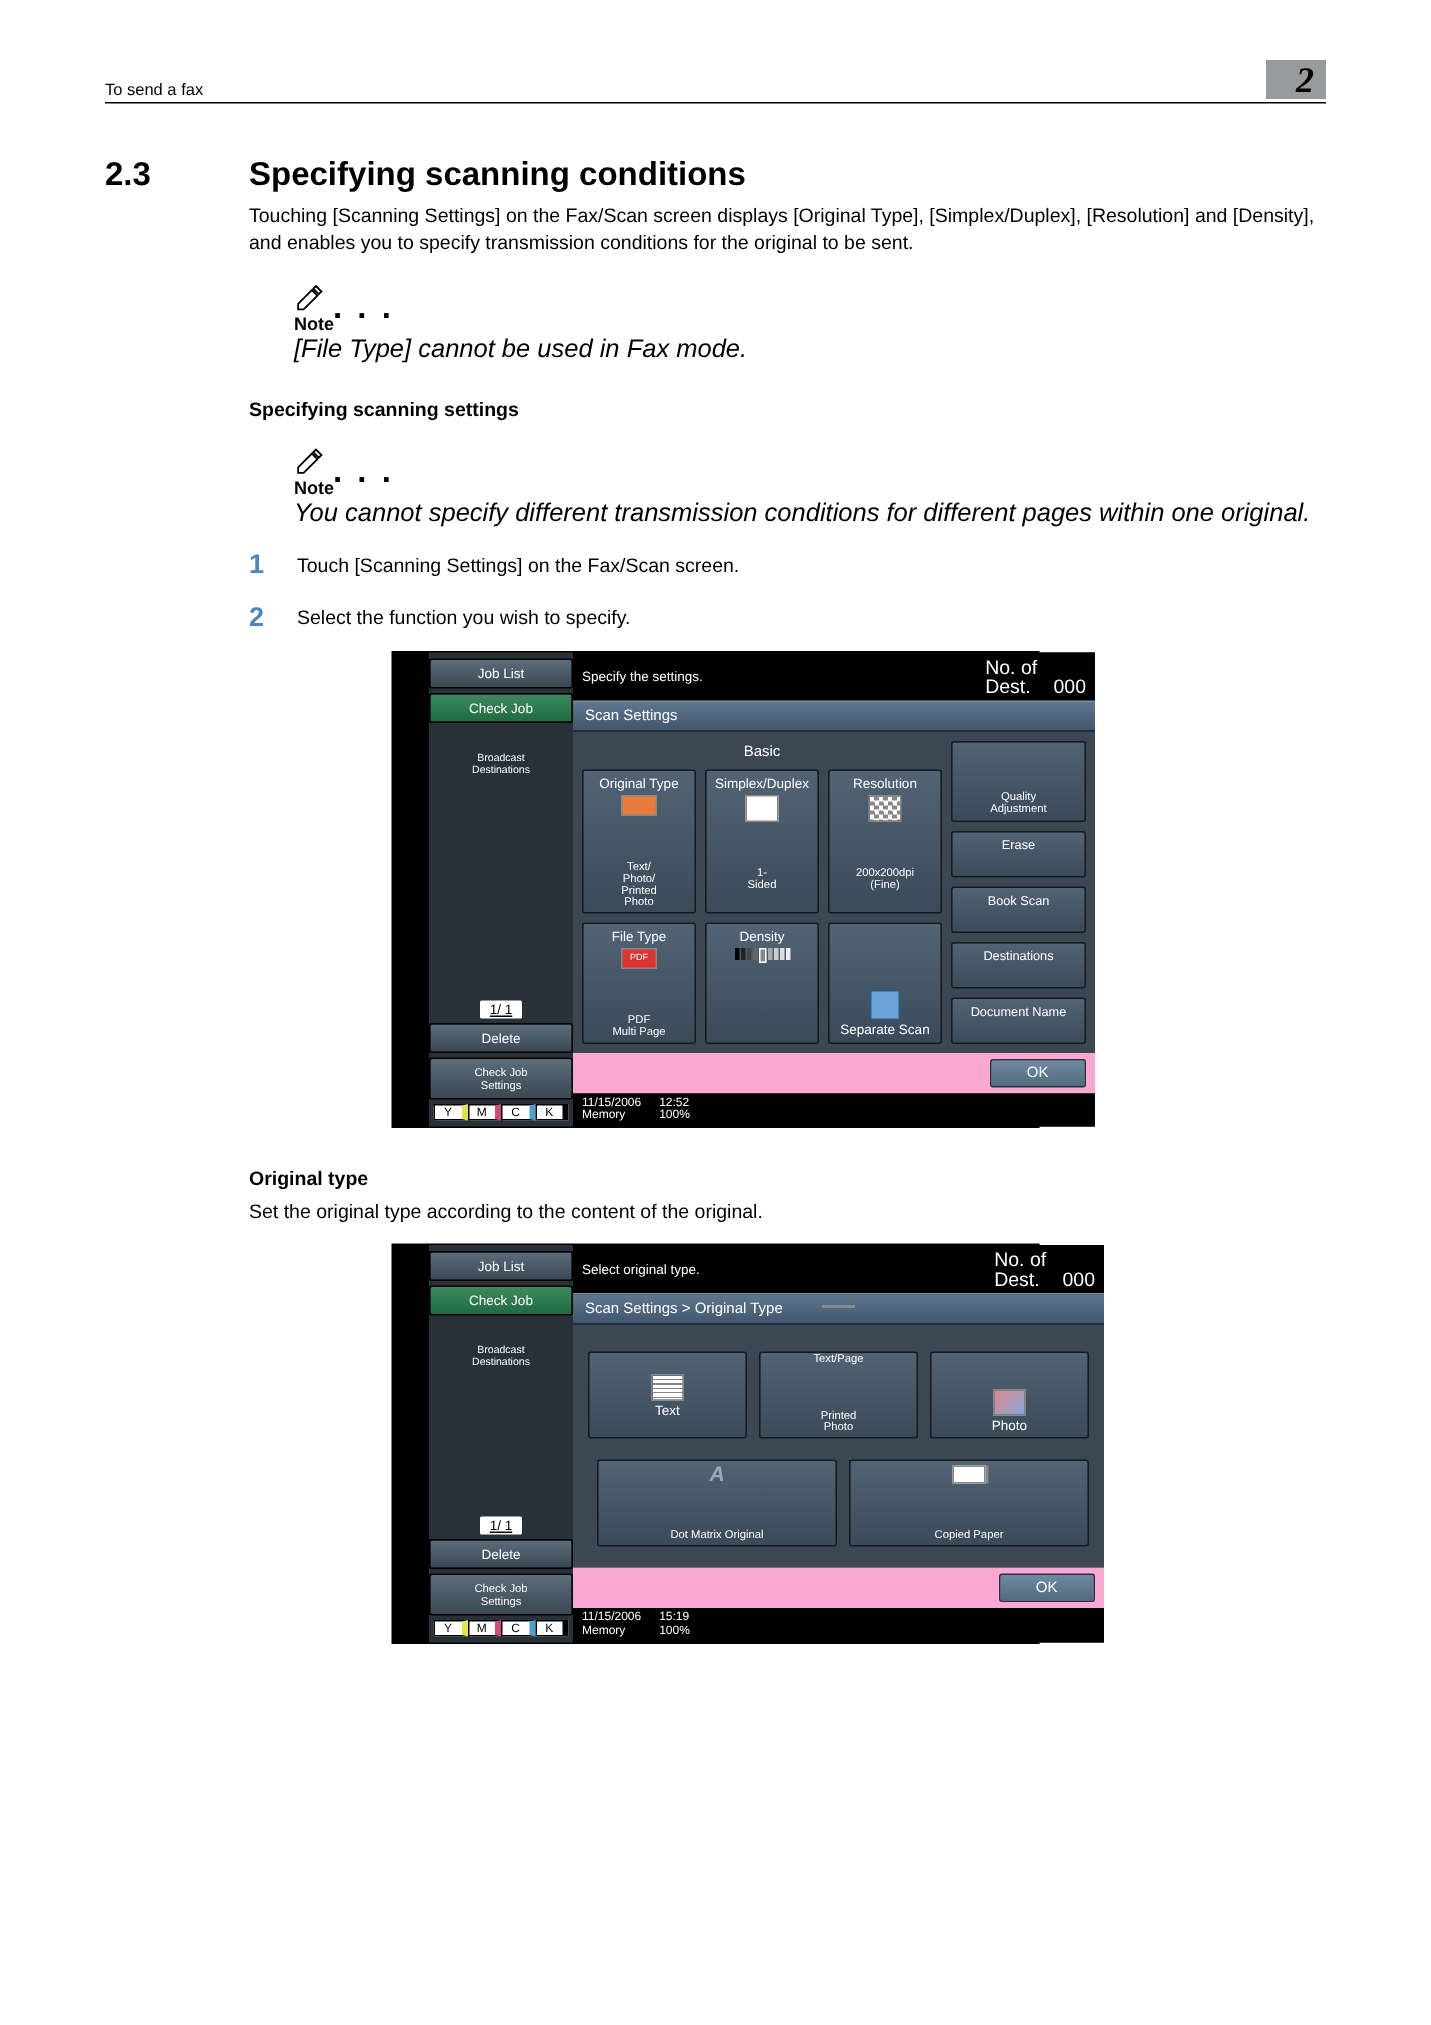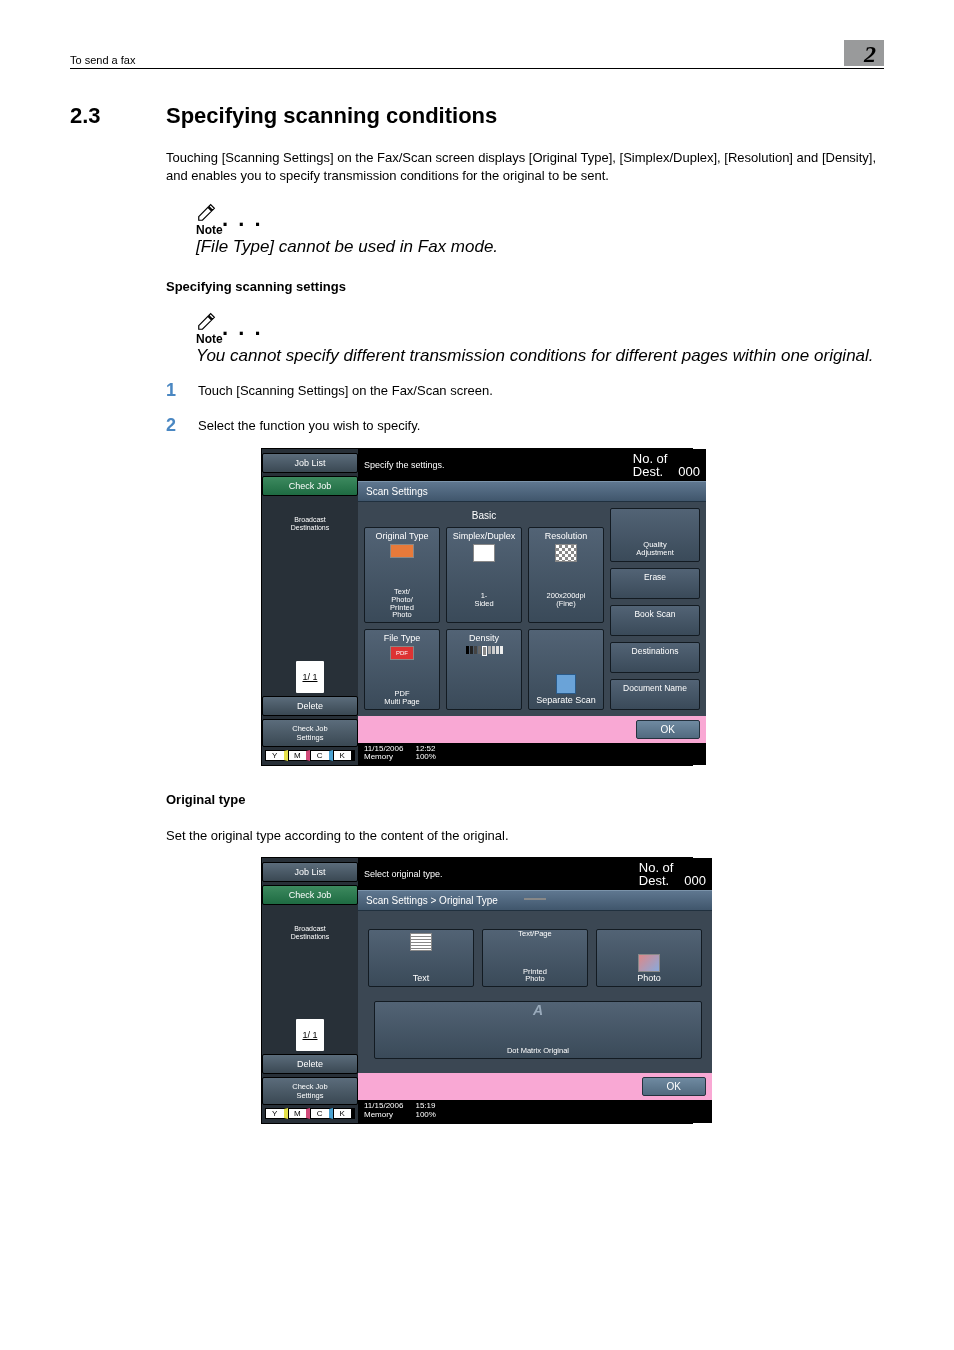--- a/index.html
+++ b/index.html
@@ -48,21 +48,21 @@
   .sec-title {
     font-size: 22px;
     font-weight: bold;
   }
   .body-indent {
     margin-left: 96px;
   }
   .body-text {
     font-size: 13px;
     line-height: 1.4;
-    margin-top: 20px;
+    margin-top: 6px;
   }
   .note-block {
     margin-left: 126px;
     margin-top: 16px;
   }
   .note-icon-row { display:flex; align-items:flex-end; gap:4px; }
   .note-icon-row .dots { font-size: 22px; font-weight: bold; letter-spacing: 2px; line-height:0.4;}
   .note-head {
     font-size: 12px;
     font-weight: bold;
@@ -116,36 +116,37 @@
   .scr-body { display:flex; }
   .scr-side {
     width: 96px;
     background: #283038;
     display: flex;
     flex-direction: column;
     align-items: center;
     padding: 4px 3px;
     box-sizing: border-box;
     gap: 3px;
+    margin-left: 24px;
   }
   .tab3d {
     width: 100%;
     text-align: center;
     padding: 4px 2px;
     border: 1px solid #000;
     background: linear-gradient(#5b6c7b, #3a4853);
     border-radius: 2px;
     font-size: 9px;
   }
   .tab3d.green { background: linear-gradient(#3d8a5f, #1e6b42); }
   .scr-side .label-small {
     font-size: 7px; text-align:center; line-height:1.1;
   }
   .scr-side .flexfill { flex:1; }
-  .scr-side .pager { font-size:9px; color:#fff; background:#fff; color:#000; padding:11px 6px; border-radius:1px;text-decoration:underline;}
+  .scr-side .pager { font-size:9px; color:#fff; background:#fff; color:#000; padding:1px 6px; border-radius:1px;text-decoration:underline;}
   .ymck { display:flex; gap:0; justify-content:center; width:100%; }
   .ymck span { width:22px; text-align:center; font-size:8px; background:#fff; color:#000; border:1px solid #000; }
   .ymck span.b-y{border-right:4px solid #e6e24a;}
   .ymck span.b-m{border-right:4px solid #d24a7a;}
   .ymck span.b-c{border-right:4px solid #4aa2d2;}
   .ymck span.b-k{border-right:4px solid #000;}
 
   .scr-main { flex:1; background:#000; display:flex; flex-direction:column; }
   .scr-topbar {
     background:#000; color:#fff; display:flex; justify-content:space-between;
@@ -380,39 +381,43 @@
       </div>
       <div class="scr-main">
         <div class="scr-topbar">
           <span>Select original type.</span>
           <span class="dest"><span style="white-space:pre-line; display:inline-block; text-align:left;">No. of
 Dest.</span>&nbsp;&nbsp;&nbsp;<span>000</span></span>
         </div>
         <div class="scr-blue-band">Scan Settings &gt; Original Type</div>
         <div class="scr-content" style="padding:18px 10px 14px;">
           <div class="btn-row" style="justify-content:center; gap:8px;">
-            <div class="opt-btn" style="width:100px; height:50px; justify-content:space-between;">
+            <div class="opt-btn" style="width:100px; height:50px; justify-content:center;">
               <span class="ico" style="background:linear-gradient(#fff,#fff) padding-box; border:1px solid #888; background-image:repeating-linear-gradient(#fff 0 2px,#888 2px 3px);"></span>
               <span class="lbl">Text</span>
             </div>
             <div class="opt-btn" style="width:100px; height:50px; justify-content:flex-end;">
               <span class="ico"></span>
               <span class="sub8">Text/Page</span>
               <span class="sub8" style="white-space:pre-line;">Printed
 Photo</span>
             </div>
             <div class="opt-btn" style="width:100px; height:50px; justify-content:flex-end;">
               <span class="ico" style="background:linear-gradient(135deg,#d88,#8ad);"></span>
               <span class="lbl">Photo</span>
             </div>
           </div>
           <div class="btn-row" style="justify-content:flex-start; gap:8px; margin-top:14px; padding-left:6px;">
             <div class="opt-btn" style="width:100px; height:50px; justify-content:flex-end;">
               <span style="font-size:14px; color:#9ab; font-style:italic; font-weight:bold;">A</span>
               <span class="sub8">Dot Matrix Original</span>
+            </div>
+            <div class="opt-btn" style="width:100px; height:50px; justify-content:flex-end;">
+              <span class="ico" style="box-shadow:2px 0 0 #888;"></span>
+              <span class="sub8">Copied Paper</span>
             </div>
           </div>
         </div>
         <div class="scr-okbar">
             <div class="ok-btn">OK</div>
           </div>
         <div class="scr-status">
           <span class="col"><span>11/15/2006</span><br><span>Memory</span></span>
           <span class="col"><span>15:19</span><br><span>100%</span></span>
         </div>

